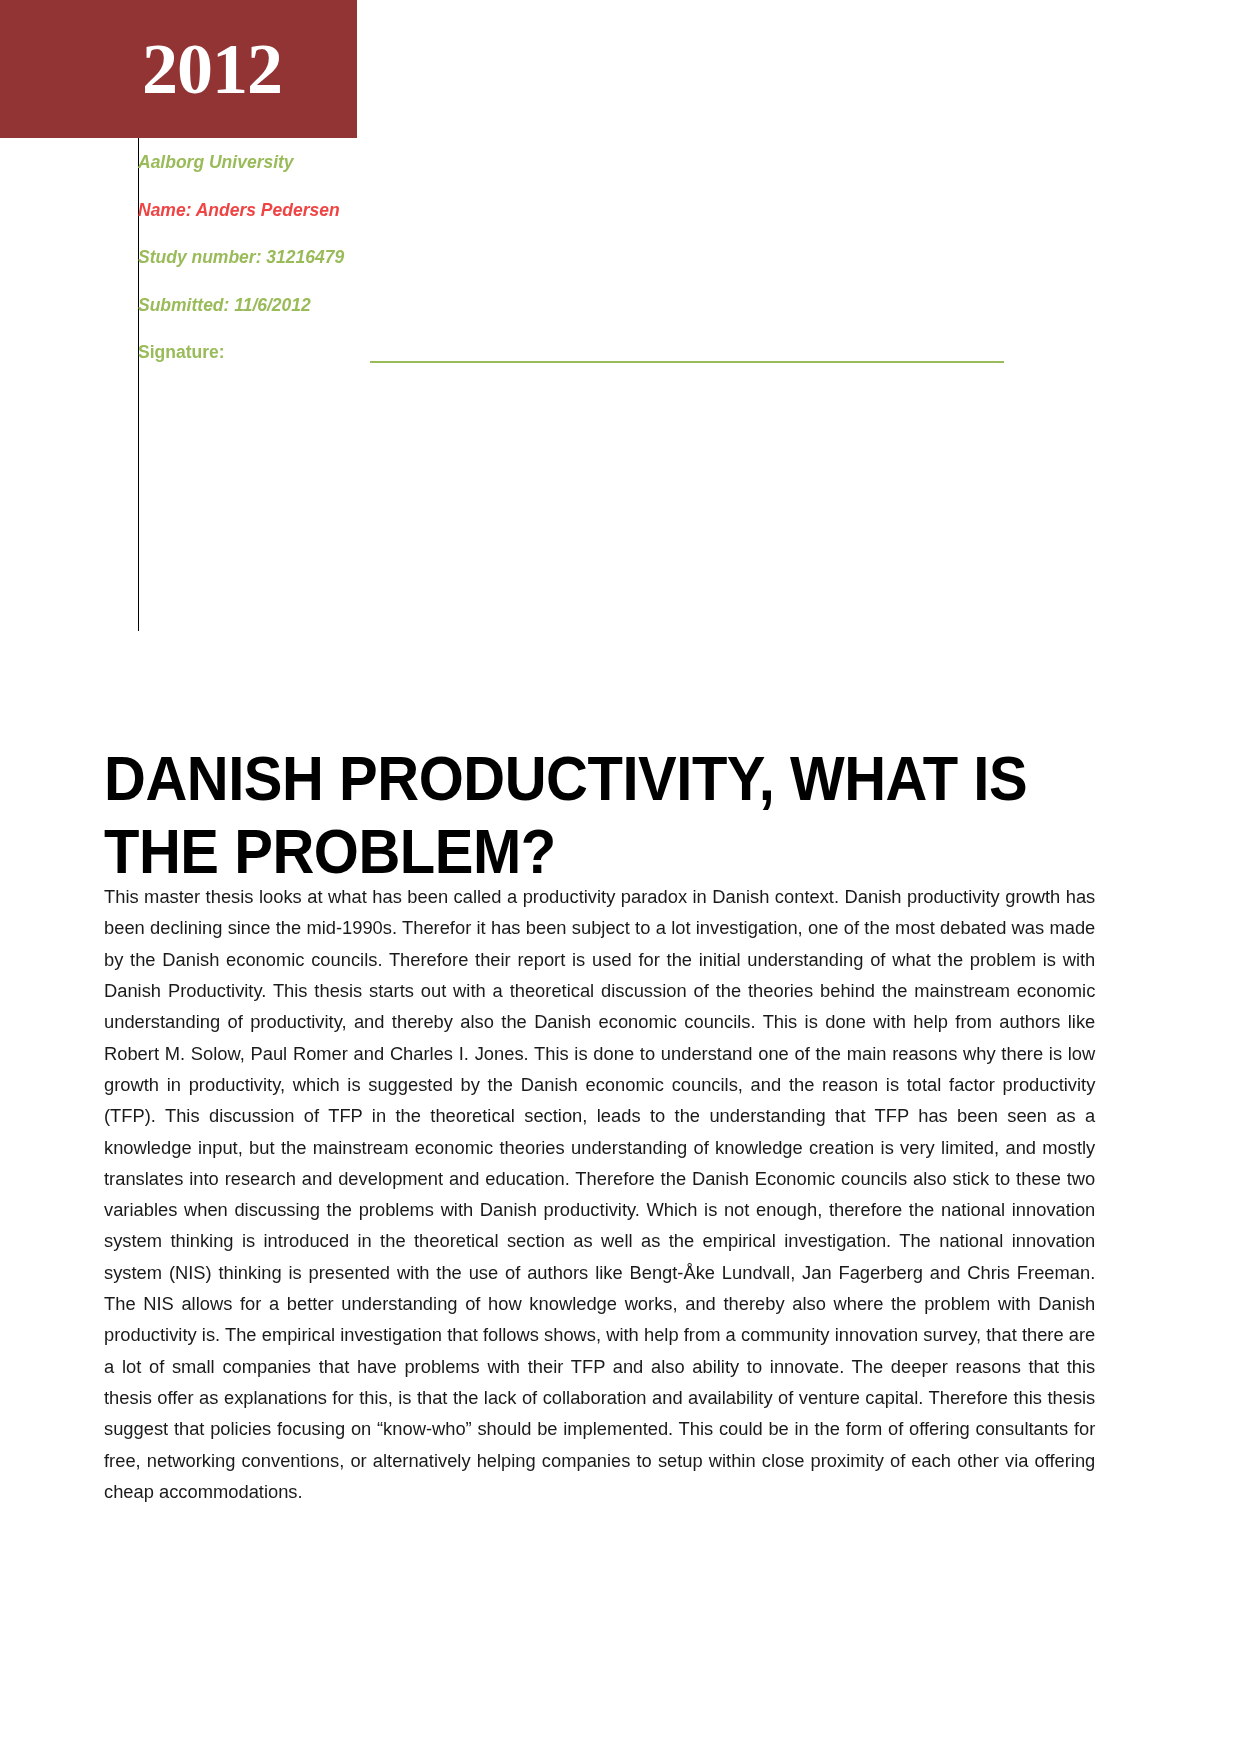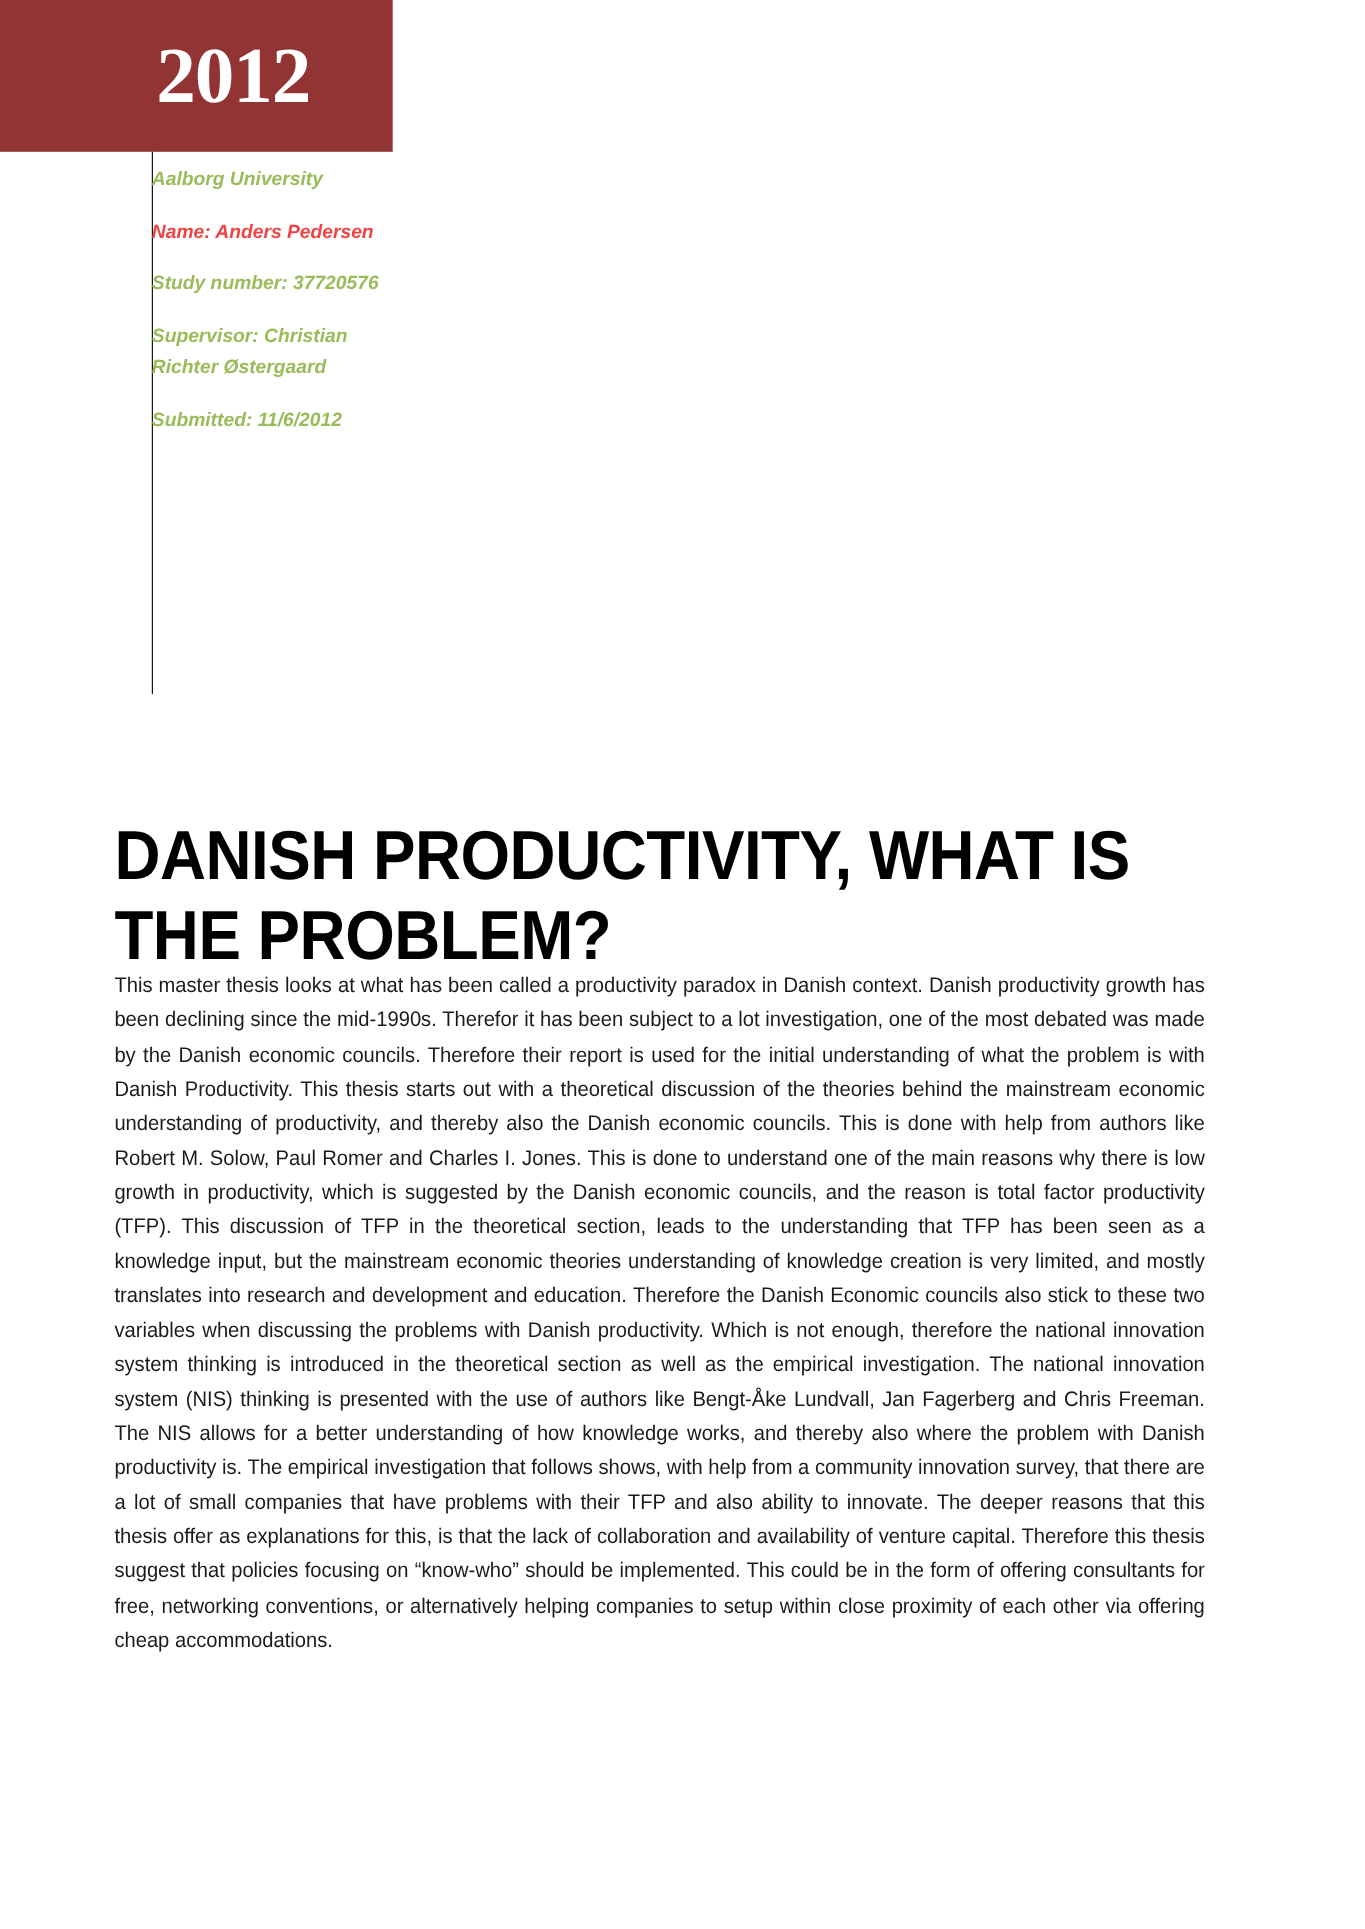--- a/index.html
+++ b/index.html
@@ -159,31 +159,32 @@
     <div class="meta-item" style="margin-left:0;padding-left:0;">
       <span class="meta-text" style="display: inline-block; padding-left: 0px; color: rgb(154, 187, 89);">Aalborg University</span>
     </div>
 
     <div class="meta-item" style="padding-left: 0px; margin-left: 0px;">
       <span class="meta-text" style="display: inline-block; color: #ef4444; padding-left: 0px;">Name: Anders Pedersen</span>
     </div>
 
 
     <div class="meta-item" style="padding-left: 0px; margin-left: 0px;">
-      <span class="meta-text" style="display: inline-block; color: rgb(154, 187, 89); padding-left: 0px;">Study number: 37720576</span>
-    </div>
-
-    <div class="meta-item" style="padding-left: 0px; margin-left: 0px;">
-      <span class="meta-text" style="display: inline-block; color: rgb(154, 187, 89); padding-left: 0px;">Supervisor: Christian Richter Østergaard</span>
-    </div>
+      <span class="meta-text" style="display: inline-block; color: rgb(154, 187, 89); padding-left: 0px;">Study number: 31216479</span>
+    </div>
+
 
     <div class="meta-item" style="padding-left: 0px; margin-left: 0px;">
       <span class="meta-text" style="display: inline-block; color: rgb(154, 187, 89); padding-left: 0px;">Submitted: 11/6/2012</span>
     </div>
 
+    <div class="sig-row">
+      <span class="sig-label" style="color: rgb(154, 187, 89);">Signature:</span>
+      <span class="sig-line" style="background: rgb(154, 187, 89);"></span>
+    </div>
 
   </div>
 </div>
 
 <h1 class="title">DANISH PRODUCTIVITY, WHAT IS THE PROBLEM?</h1>
 
 <p class="abstract" style="color: rgb(26, 26, 26);">This master thesis looks at what has been called a productivity paradox in Danish context. Danish productivity growth has been declining since the mid-1990s. Therefor it has been subject to a lot investigation, one of the most debated was made by the Danish economic councils. Therefore their report is used for the initial understanding of what the problem is with Danish Productivity. This thesis starts out with a theoretical discussion of the theories behind the mainstream economic understanding of productivity, and thereby also the Danish economic councils. This is done with help from authors like Robert M. Solow, Paul Romer and Charles I. Jones. This is done to understand one of the main reasons why there is low growth in productivity, which is suggested by the Danish economic councils, and the reason is total factor productivity (TFP). This discussion of TFP in the theoretical section, leads to the understanding that TFP has been seen as a knowledge input, but the mainstream economic theories understanding of knowledge creation is very limited, and mostly translates into research and development and education. Therefore the Danish Economic councils also stick to these two variables when discussing the problems with Danish productivity. Which is not enough, therefore the national innovation system thinking is introduced in the theoretical section as well as the empirical investigation. The national innovation system (NIS) thinking is presented with the use of authors like Bengt-Åke Lundvall, Jan Fagerberg and Chris Freeman. The NIS allows for a better understanding of how knowledge works, and thereby also where the problem with Danish productivity is. The empirical investigation that follows shows, with help from a community innovation survey, that there are a lot of small companies that have problems with their TFP and also ability to innovate. The deeper reasons that this thesis offer as explanations for this, is that the lack of collaboration and availability of venture capital. Therefore this thesis suggest that policies focusing on “know-who” should be implemented. This could be in the form of offering consultants for free, networking conventions, or alternatively helping companies to setup within close proximity of each other via offering cheap accommodations.</p>
 
 <style>
   

